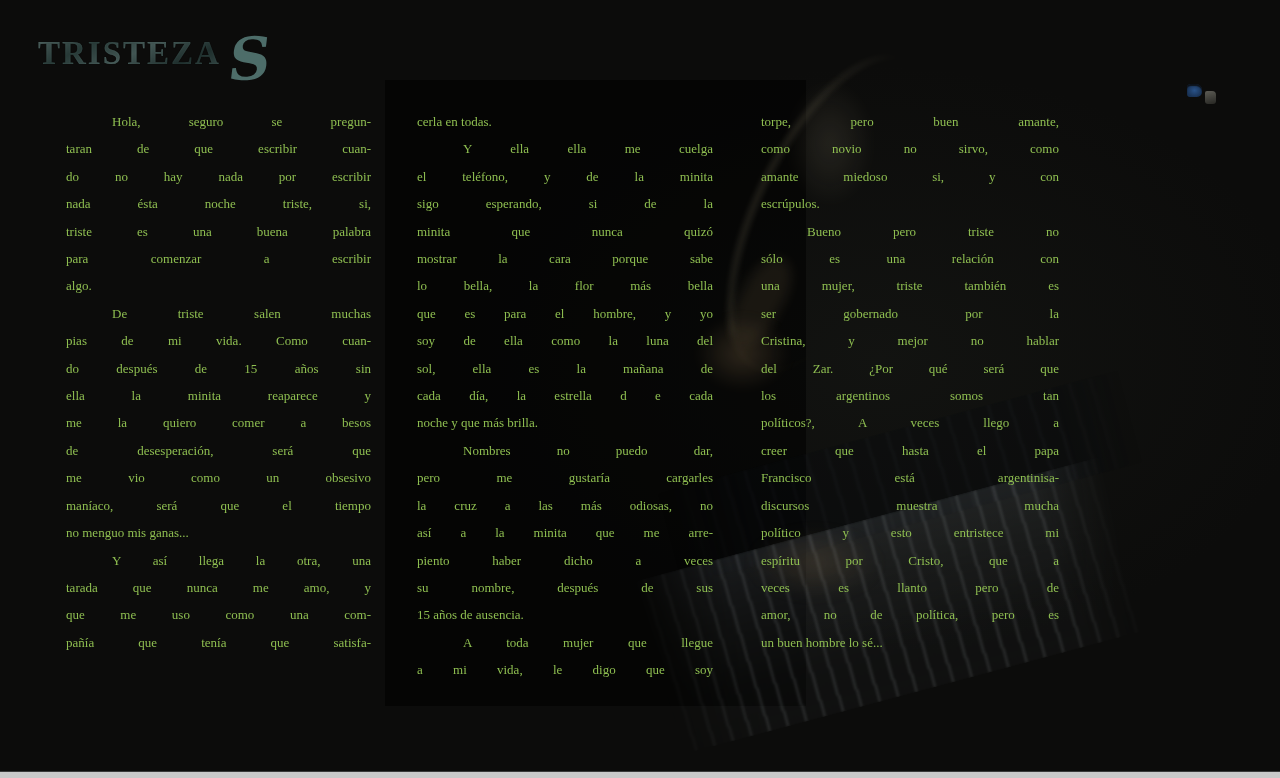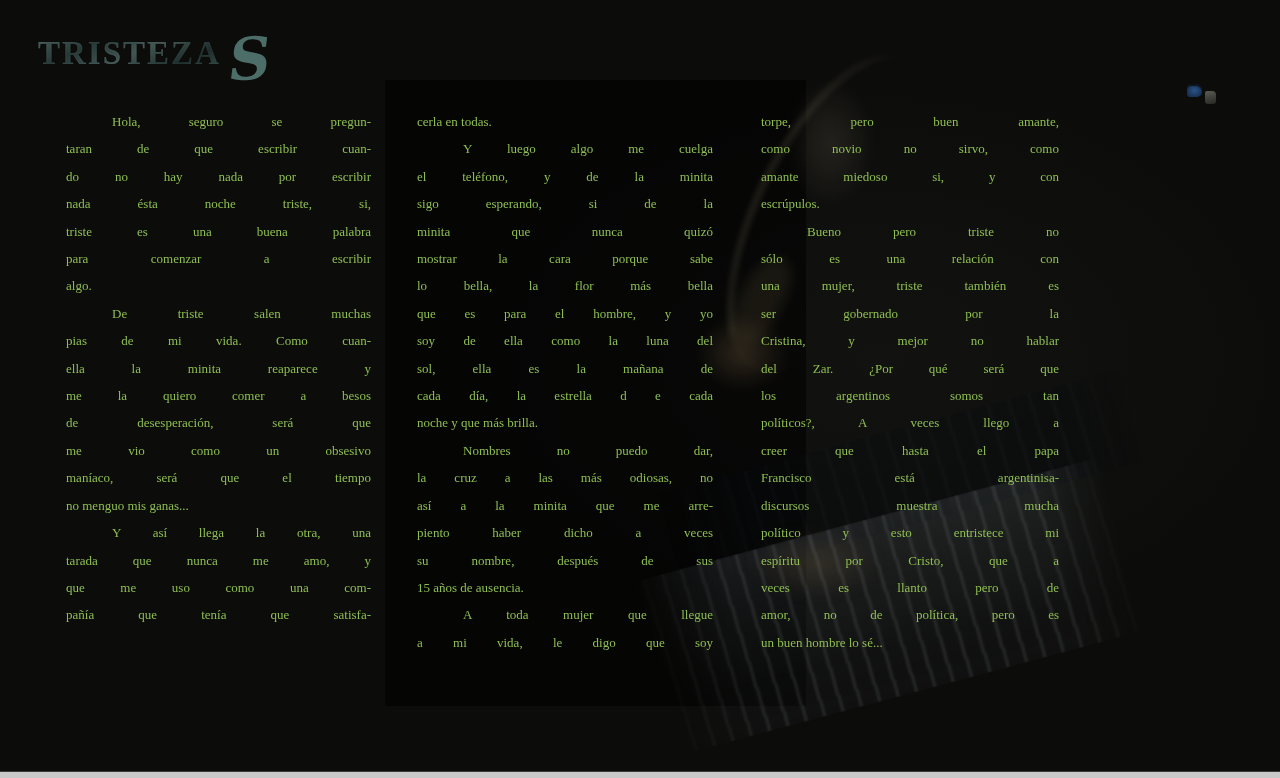--- a/index.html
+++ b/index.html
@@ -183,45 +183,47 @@
   <div id="col-1" class="col">
       <div class="line indent just">Hola, seguro se pregun-</div>
       <div class="line just">taran de que escribir cuan-</div>
       <div class="line just">do no hay nada por escribir</div>
       <div class="line just">nada ésta noche triste, si,</div>
       <div class="line just">triste es una buena palabra</div>
       <div class="line just">para comenzar a escribir</div>
       <div class="line">algo.</div>
       <div class="line indent just">De triste salen muchas</div>
       <div class="line just">pias de mi vida. Como cuan-</div>
+      <div class="line just">do después de 15 años sin</div>
       <div class="line just">ella la minita reaparece y</div>
       <div class="line just">me la quiero comer a besos</div>
       <div class="line just">de desesperación, será que</div>
       <div class="line just">me vio como un obsesivo</div>
       <div class="line just">maníaco, será que el tiempo</div>
       <div class="line">no menguo mis ganas...</div>
       <div class="line indent just">Y así llega la otra, una</div>
       <div class="line just">tarada que nunca me amo, y</div>
       <div class="line just">que me uso como una com-</div>
       <div class="line just">pañía que tenía que satisfa-</div>
     </div>
   <div id="col-2" class="col">
       <div class="line">cerla en todas.</div>
-      <div class="line indent just">Y luego algo me cuelga</div>
+      <div class="line indent just">Y ella ella me cuelga</div>
       <div class="line just">el teléfono, y de la minita</div>
       <div class="line just">sigo esperando, si de la</div>
       <div class="line just">minita que nunca quizó</div>
       <div class="line just">mostrar la cara porque sabe</div>
       <div class="line just">lo bella, la flor más bella</div>
       <div class="line just">que es para el hombre, y yo</div>
       <div class="line just">soy de ella como la luna del</div>
       <div class="line just">sol, ella es la mañana de</div>
       <div class="line just">cada día, la estrella d e cada</div>
       <div class="line">noche y que más brilla.</div>
       <div class="line indent just">Nombres no puedo dar,</div>
+      <div class="line just">pero me gustaría cargarles</div>
       <div class="line just">la cruz a las más odiosas, no</div>
       <div class="line just">así a la minita que me arre-</div>
       <div class="line just">piento haber dicho a veces</div>
       <div class="line just">su nombre, después de sus</div>
       <div class="line">15 años de ausencia.</div>
       <div class="line indent just">A toda mujer que llegue</div>
       <div class="line just">a mi vida, le digo que soy</div>
     </div>
   <div id="col-3" class="col">
       <div class="line just">torpe, pero buen amante,</div>

